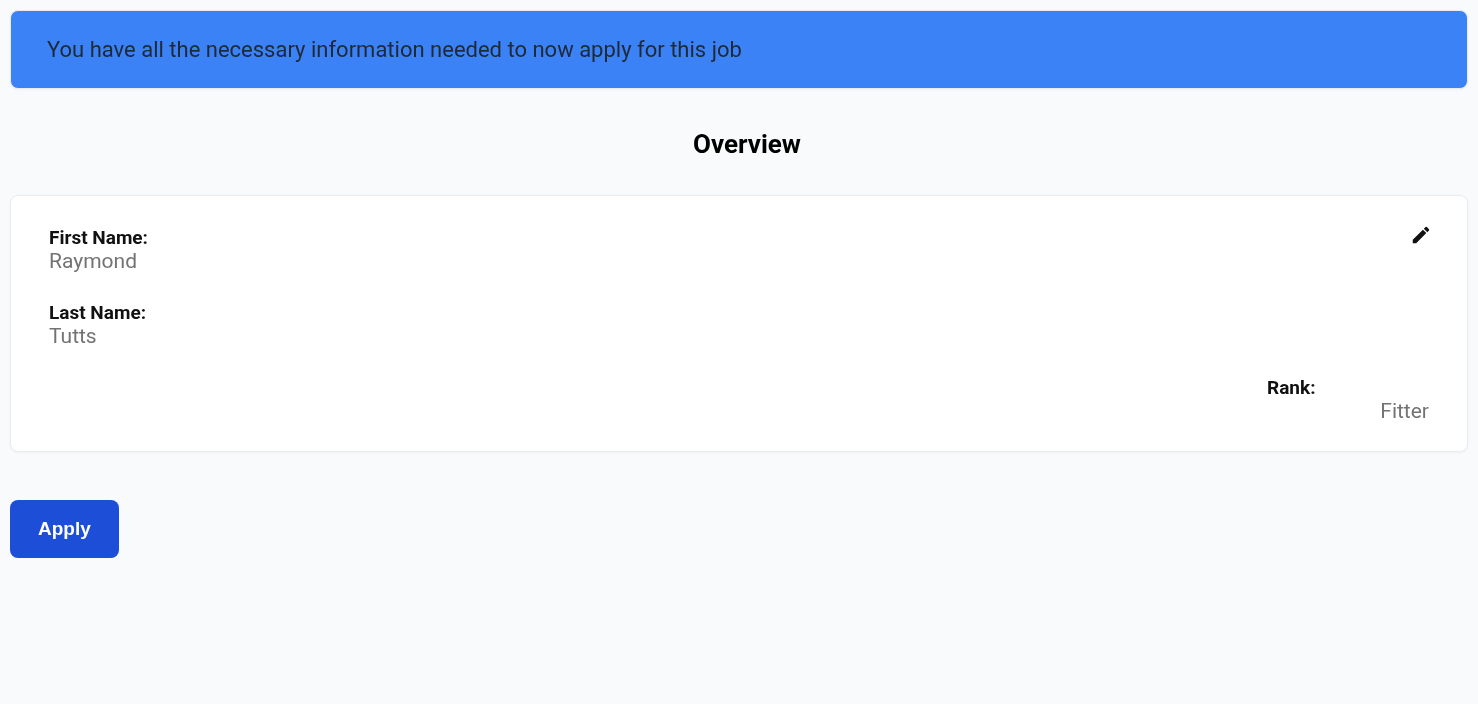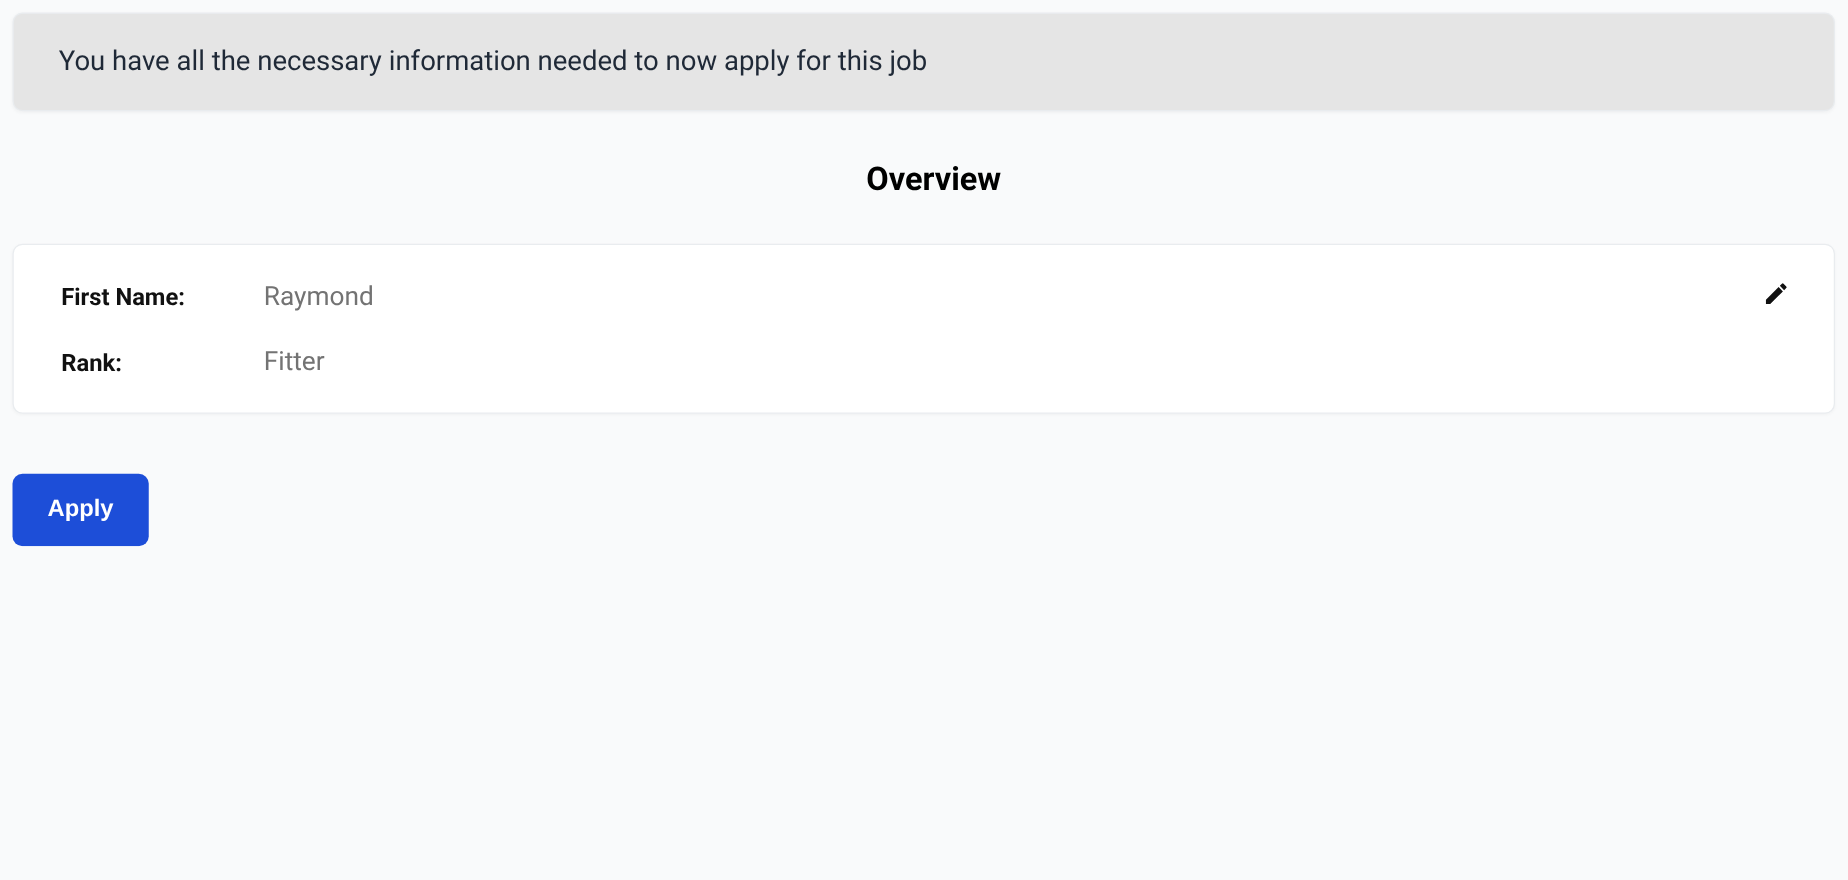--- a/index.html
+++ b/index.html
@@ -8,21 +8,21 @@
       padding: 0;
     }
     body {
       font-family: -apple-system, BlinkMacSystemFont, "Segoe UI", Roboto, "Helvetica Neue", Arial, sans-serif;
       background-color: #f9fafb;
       color: #111827;
       width: 1478px;
       padding: 10px 10px 0 10px;
     }
     .banner {
-      background: #e5e5e5;
+      background: #3b82f6;
       border: 1px solid #e9ecef;
       border-radius: 8px;
       padding: 26px 36px;
       box-shadow: 0 1px 3px rgba(0,0,0,0.04);
       margin-bottom: 40px;
     }
     .banner-text {
       font-size: 22px;
       color: #1f2937;
     }
@@ -56,20 +56,21 @@
     }
     .edit-btn svg {
       width: 22px;
       height: 22px;
       fill: #111;
     }
     .info-row {
       display: flex;
       align-items: baseline;
       margin-bottom: 28px;
+      flex-direction: column;
     }
     .info-row:last-child {
       margin-bottom: 0;
       align-items: flex-end;
     }
     .info-label {
       width: 162px;
       font-size: 19px;
       font-weight: 700;
       color: #111;
@@ -109,20 +110,24 @@
           <path d="M3 17.25V21h3.75L17.81 9.94l-3.75-3.75L3 17.25zM20.71 7.04a1 1 0 0 0 0-1.41l-2.34-2.34a1 1 0 0 0-1.41 0l-1.83 1.83 3.75 3.75 1.83-1.83z"></path>
         </svg>
     </span>
   </button>
 
   <div class="info-row">
     <div class="info-label">First Name:</div>
     <div class="info-value">Raymond</div>
   </div>
   <div class="info-row">
+    <div class="info-label">Last Name:</div>
+    <div class="info-value">Tutts</div>
+  </div>
+  <div class="info-row">
     <div class="info-label">Rank:</div>
     <div class="info-value">Fitter</div>
   </div>
 </div>
 
 <div class="apply-wrap">
   <button class="apply-btn">Apply</button>
 </div>
 
 </body></html>

